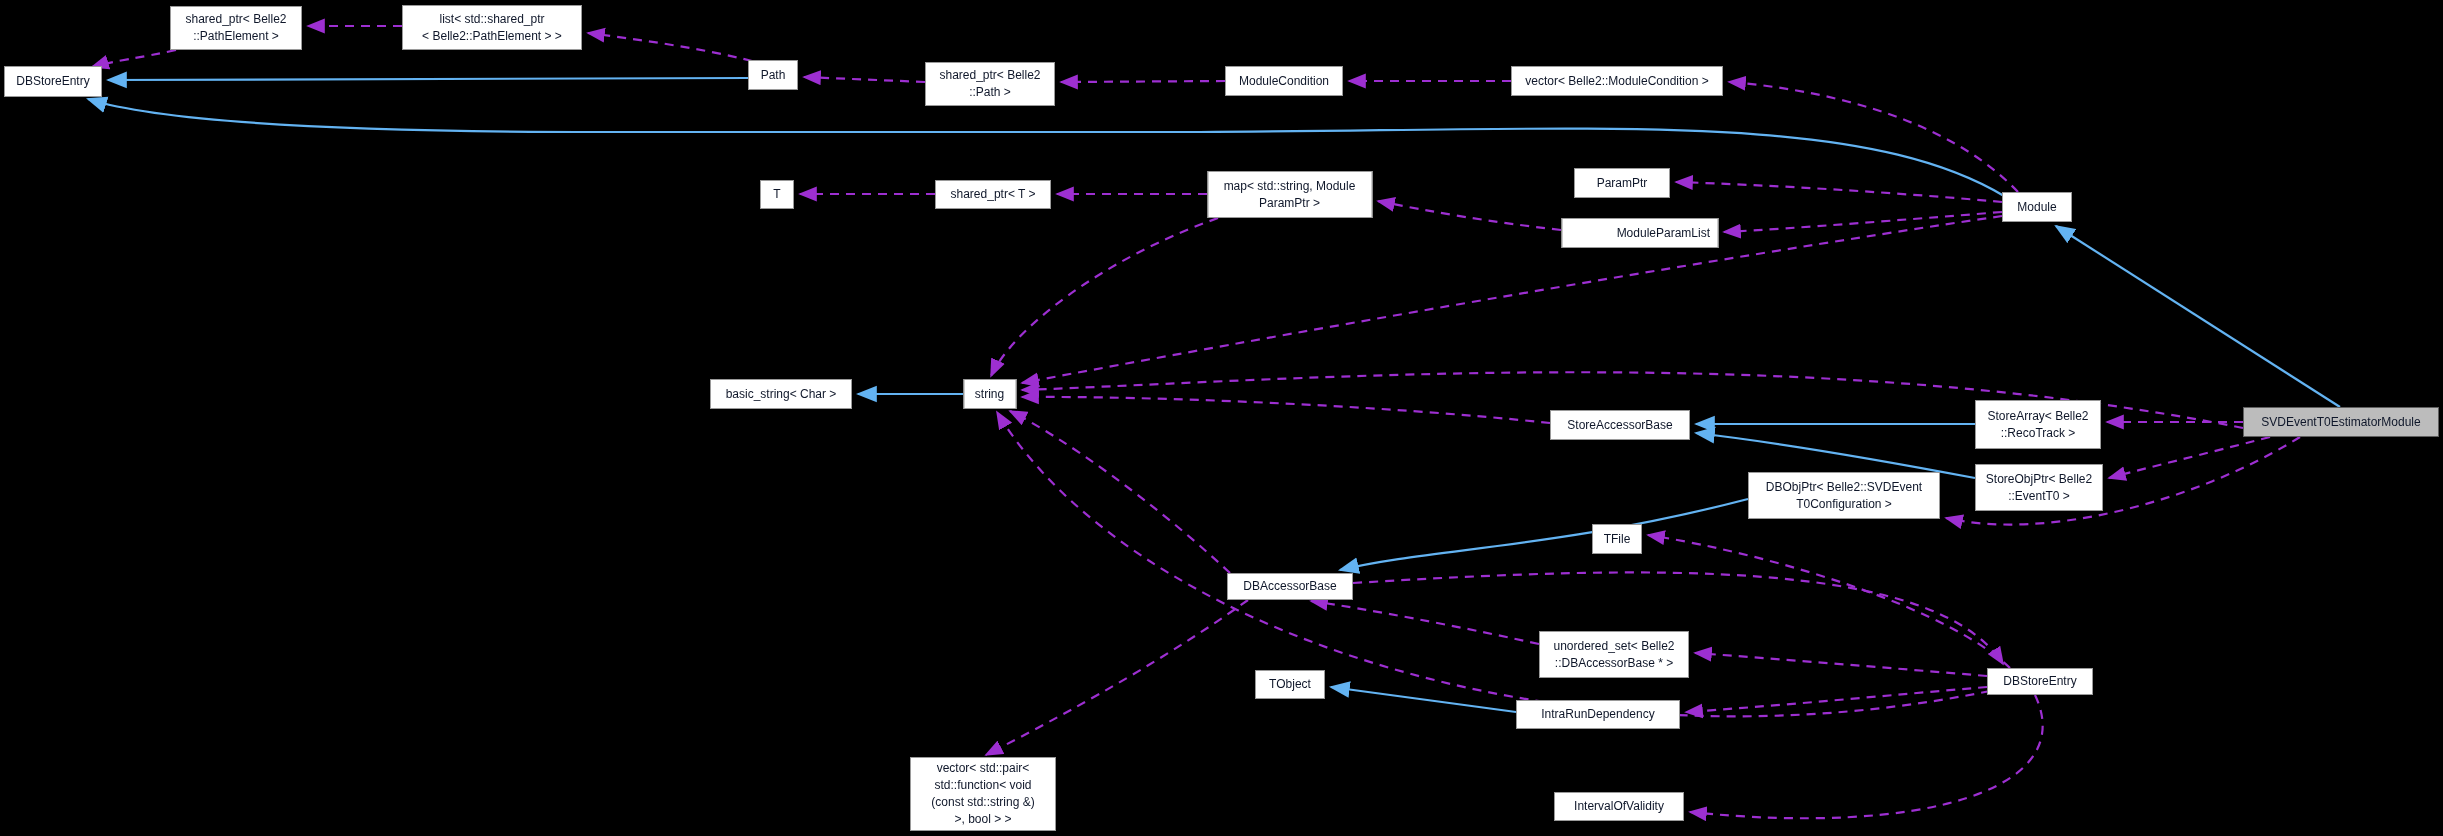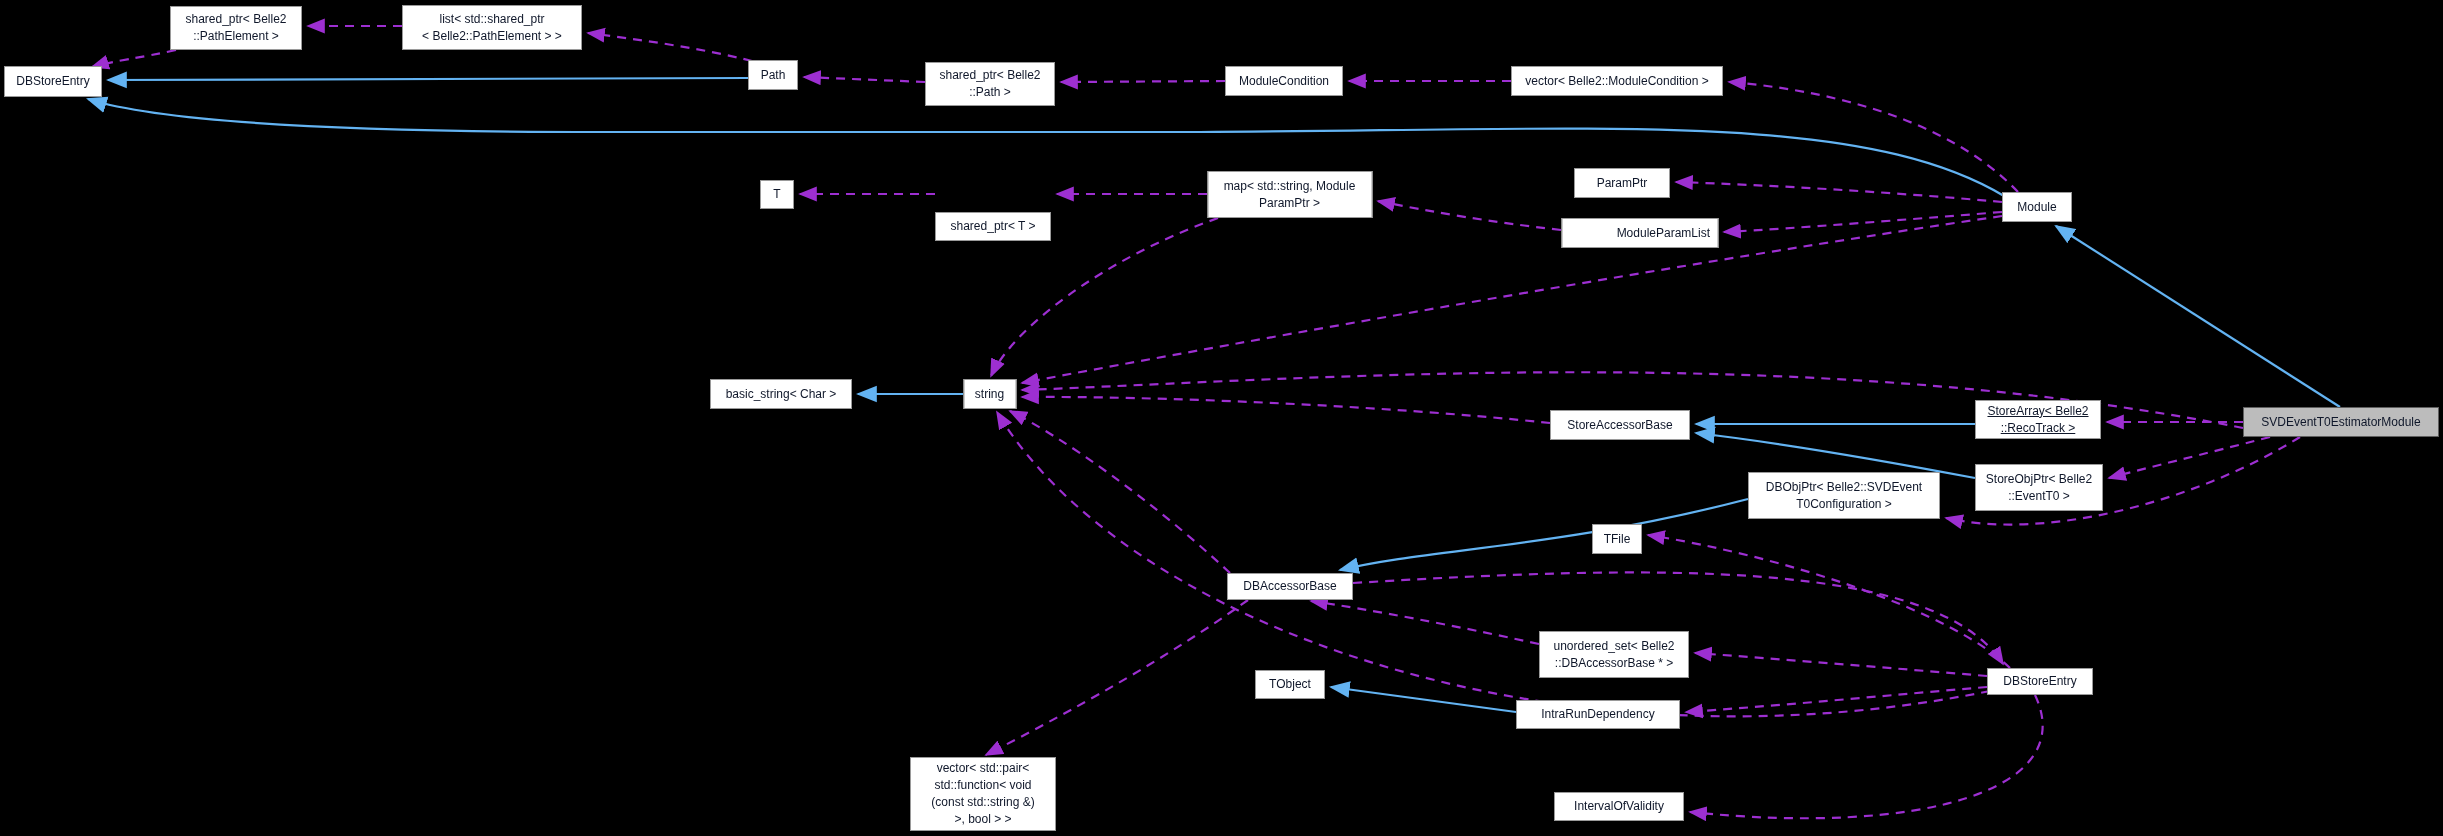--- a/index.html
+++ b/index.html
@@ -89,21 +89,21 @@
       </div>
       <div class="node" style="left: 1284px; top: 66px; min-width: 118px; height: 30px;">
         <div>ModuleCondition</div>
       </div>
       <div class="node" style="left: 1617px; top: 66px; min-width: 212px; height: 30px;">
         <div>vector&lt; Belle2::ModuleCondition &gt;</div>
       </div>
       <div class="node" style="left: 777px; top: 180px; min-width: 34px; height: 29px;">
         <div>T</div>
       </div>
-      <div class="node" style="left: 993px; top: 180px; min-width: 116px; height: 29px; margin-top: 32px;">
+      <div class="node" style="left: 993px; top: 180px; min-width: 116px; height: 29px;">
         <div>shared_ptr&lt; T &gt;</div>
       </div>
       <div class="node" style="left: 1289.5px; top: 171px; min-width: 165px; height: 47px;">
         <div>map&lt; std::string, Module</div>
         <div>ParamPtr &gt;</div>
       </div>
       <div class="node" style="left: 1622px; top: 168px; min-width: 96px; height: 30px;">
         <div>ParamPtr</div>
       </div>
       <div class="node" style="left: 1639.5px; top: 218px; min-width: 157px; height: 30px; align-items: flex-end;">
@@ -114,21 +114,21 @@
       </div>
       <div class="node" style="left: 781px; top: 379px; min-width: 142px; height: 30px;">
         <div>basic_string&lt; Char &gt;</div>
       </div>
       <div class="node" style="left: 989.5px; top: 379px; min-width: 53px; height: 30px;">
         <div>string</div>
       </div>
       <div class="node" style="left: 1620px; top: 410px; min-width: 140px; height: 30px;">
         <div>StoreAccessorBase</div>
       </div>
-      <div class="node" style="left: 2038px; top: 400px; min-width: 126px; height: 39px; text-decoration: underline;">
+      <div class="node" style="left: 2038px; top: 400px; min-width: 126px; height: 49px;">
         <div>StoreArray&lt; Belle2</div>
         <div>::RecoTrack &gt;</div>
       </div>
       <div class="node highlight" style="left: 2341px; top: 407px; min-width: 196px; height: 30px;">
         <div>SVDEventT0EstimatorModule</div>
       </div>
       <div class="node" style="left: 1844px; top: 472px; min-width: 192px; height: 47px;">
         <div>DBObjPtr&lt; Belle2::SVDEvent</div>
         <div>T0Configuration &gt;</div>
       </div>

